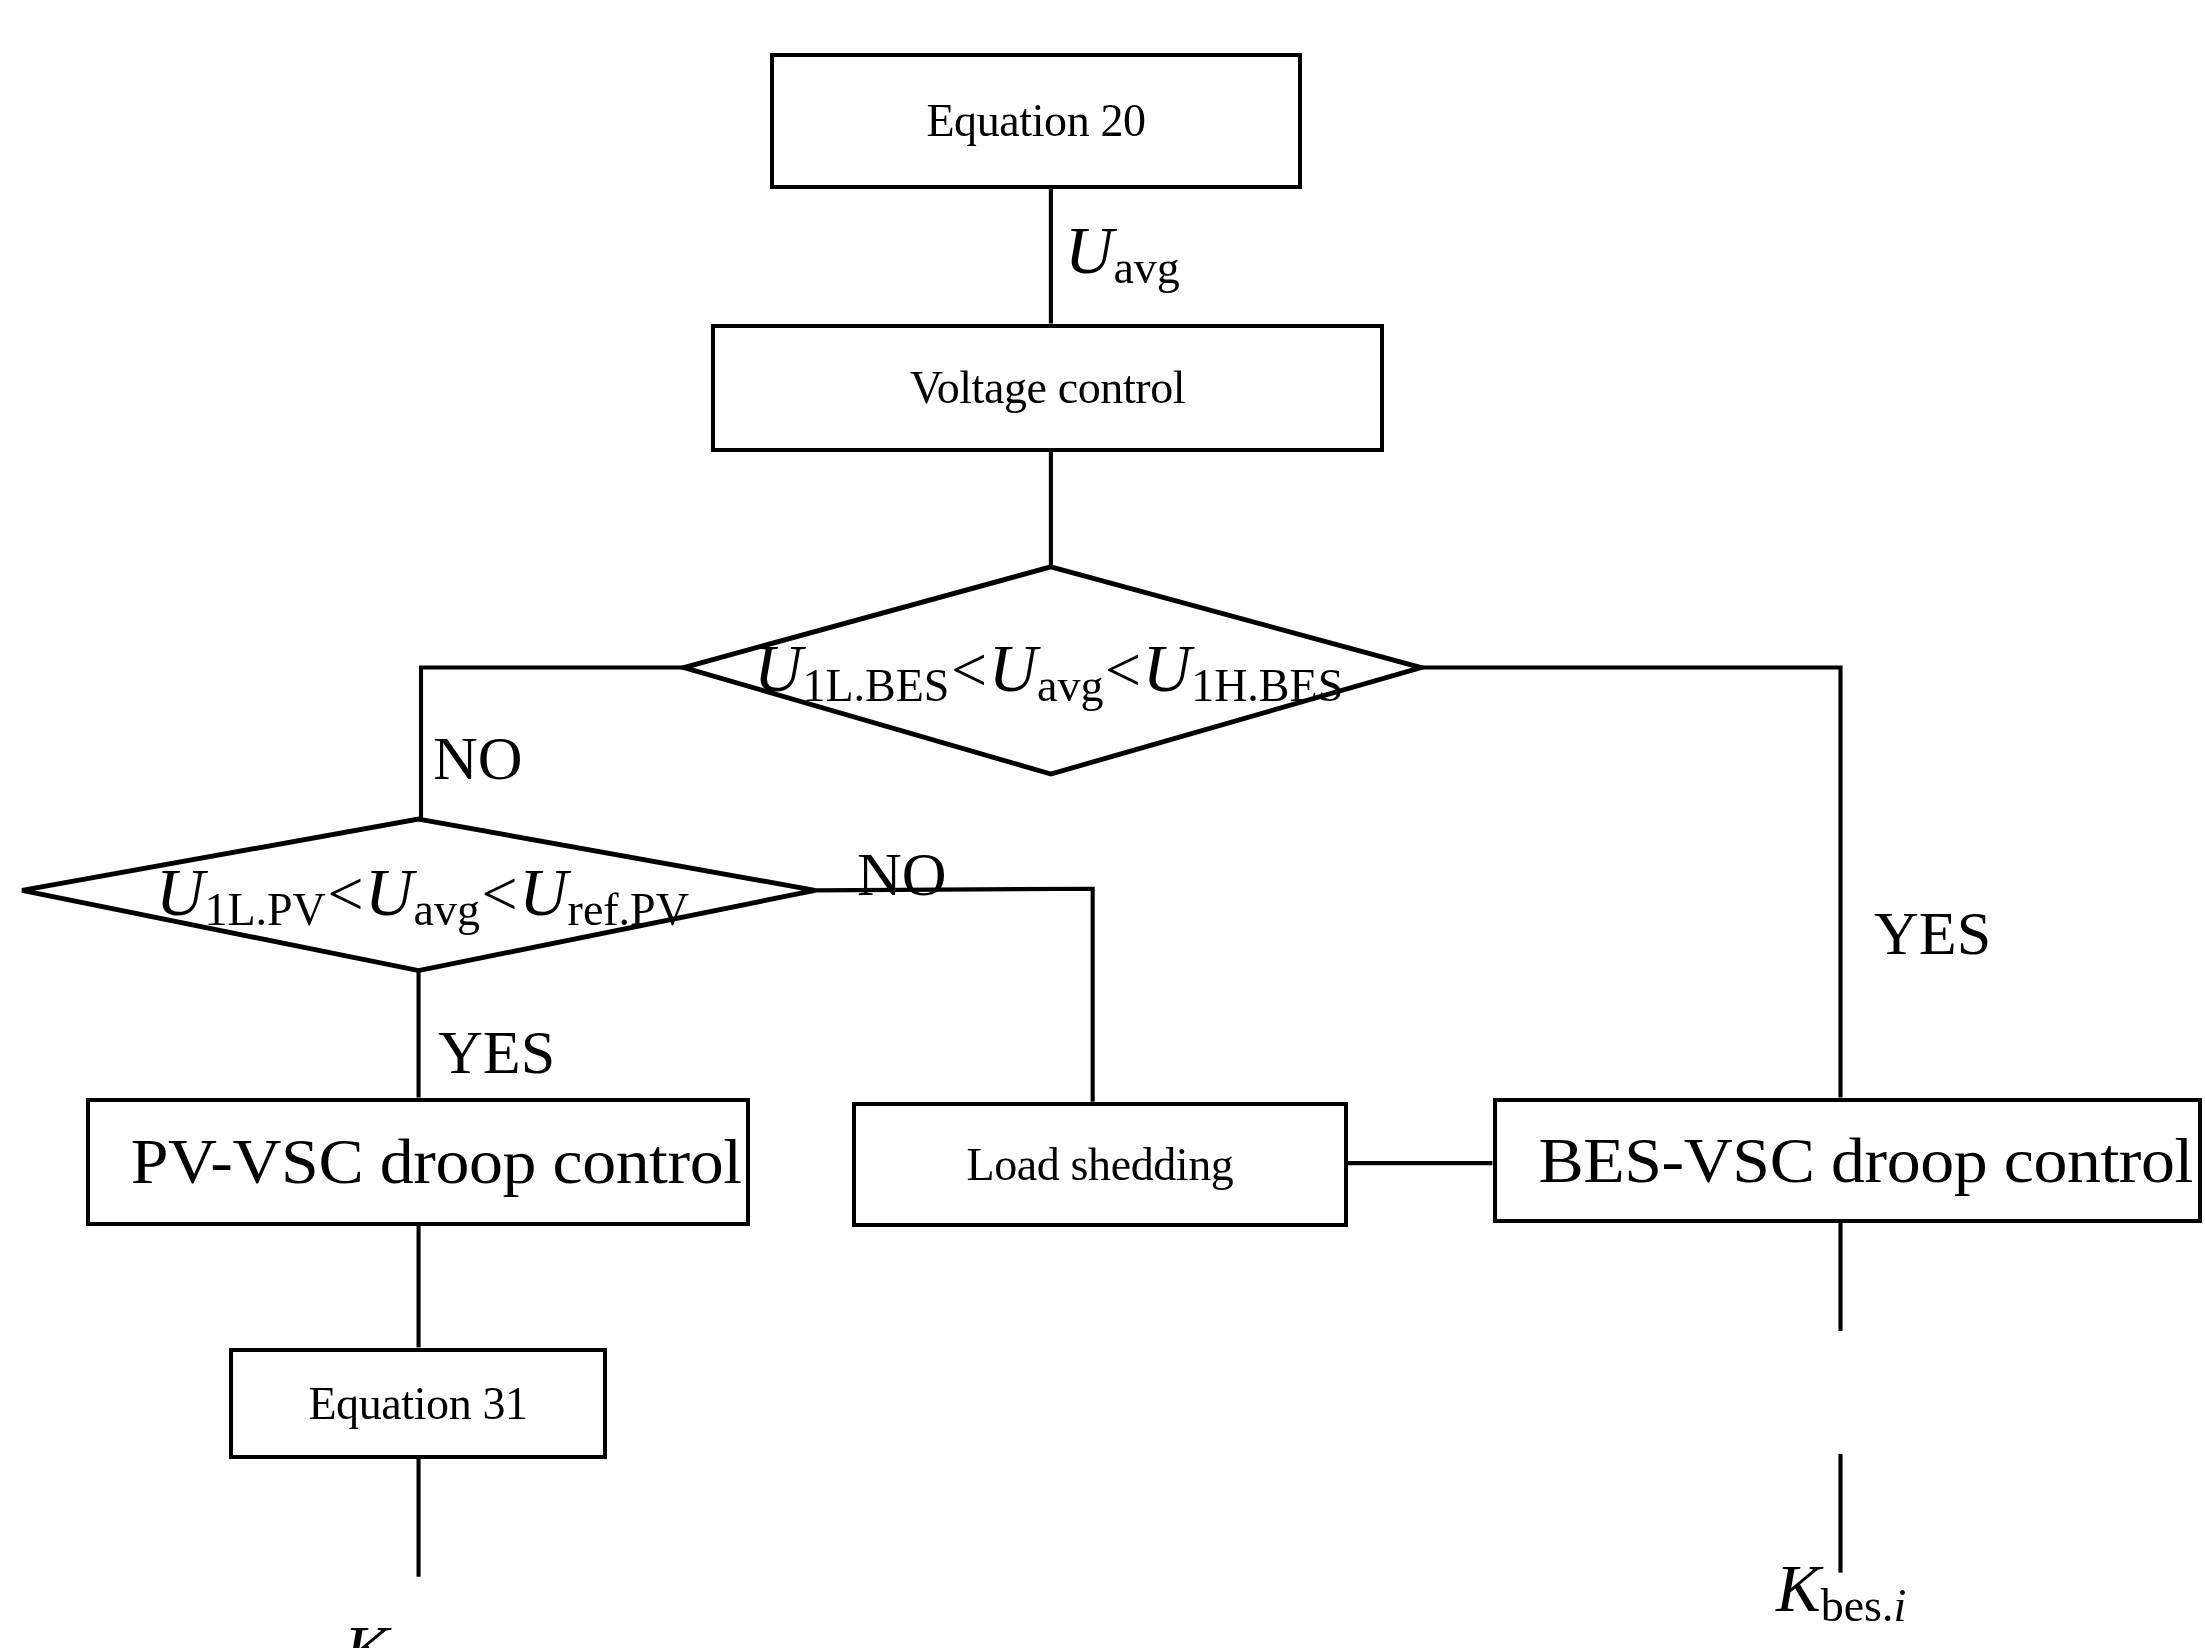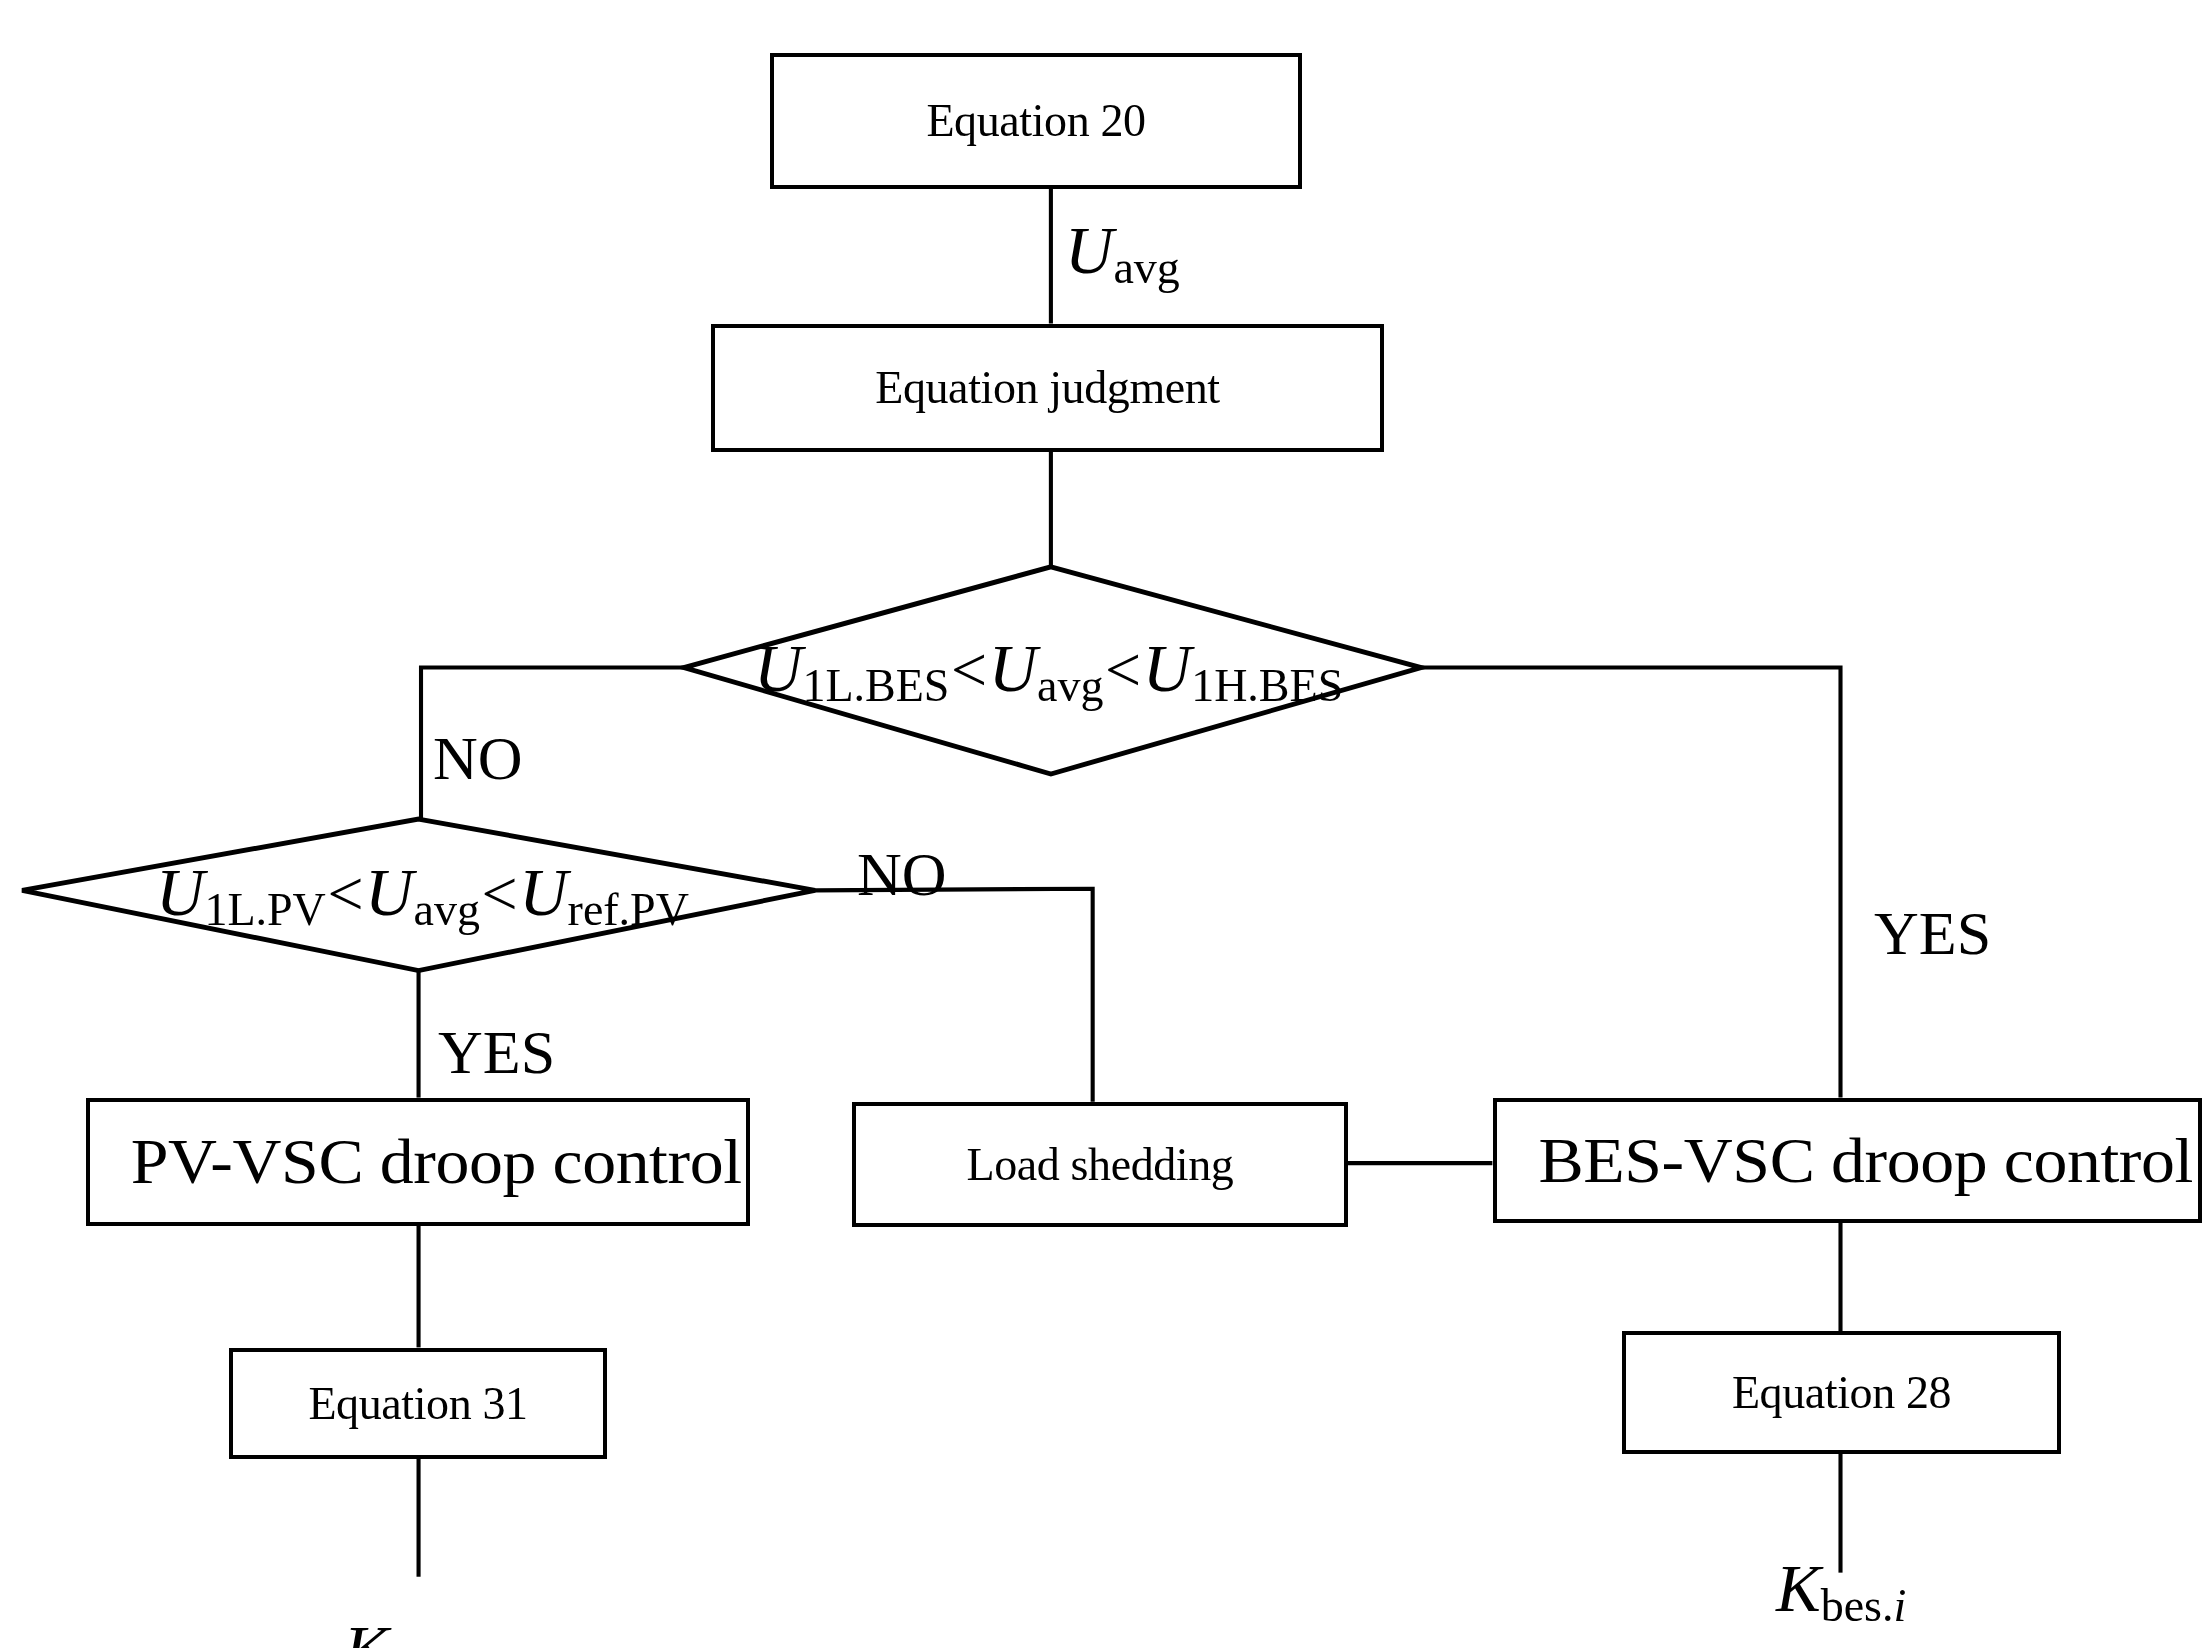--- a/index.html
+++ b/index.html
@@ -130,42 +130,39 @@
 
       <polygon points="511,1000 995,1087 511,1185 27,1087" stroke-width="6"></polygon>
     </g>
   </svg>
 
   <div class="node box" style="left:770px; top:53px; width:532px; height:136px;">
     <span class="txt">Equation 20</span>
   </div>
 
   <div class="node box" style="left:711px; top:324px; width:673px; height:128px;">
-    <span class="txt">Equation judgment</span>
+    <span class="txt">Voltage control</span>
   </div>
 
   <div class="node box wide" style="left:86px; top:1098px; width:664px; height:128px;padding-left:24px;">
     <span class="txt" style="position:relative; left:5.7px;">PV-VSC droop control</span>
   </div>
 
   <div class="node box" style="left:852px; top:1102px; width:496px; height:125px;">
     <span class="txt">Load shedding</span>
   </div>
 
   <div class="node box wide" style="left:1493px; top:1098px; width:709px; height:125px;padding-left:27px;">
     <span class="txt" style="position:relative; left:4.9px;">BES-VSC droop control</span>
   </div>
 
   <div class="node box" style="left:229px; top:1348px; width:378px; height:111px;justify-content:center;">
     <span class="txt">Equation 31</span>
   </div>
 
-  <div class="node box" style="left:1622px; top:1331px; width:439px; height:123px;">
-    <span class="txt">Equation 28</span>
-  </div>
 
   <div class="dlabel" style="left:754px; top:635px;">
     <span class="v">U</span><span class="sub">1L.BES</span><span class="lt">&lt;</span><span class="v">U</span><span class="sub">avg</span><span class="lt">&lt;</span><span class="v">U</span><span class="sub">1H.BES</span>
   </div>
 
   <div class="dlabel" style="left:156px; top:859px;">
     <span class="v">U</span><span class="sub">1L.PV</span><span class="lt">&lt;</span><span class="v">U</span><span class="sub">avg</span><span class="lt">&lt;</span><span class="v">U</span><span class="sub">ref.PV</span>
   </div>
 
   <div class="flag" style="left:433px; top:703px;"><span>NO</span></div>

